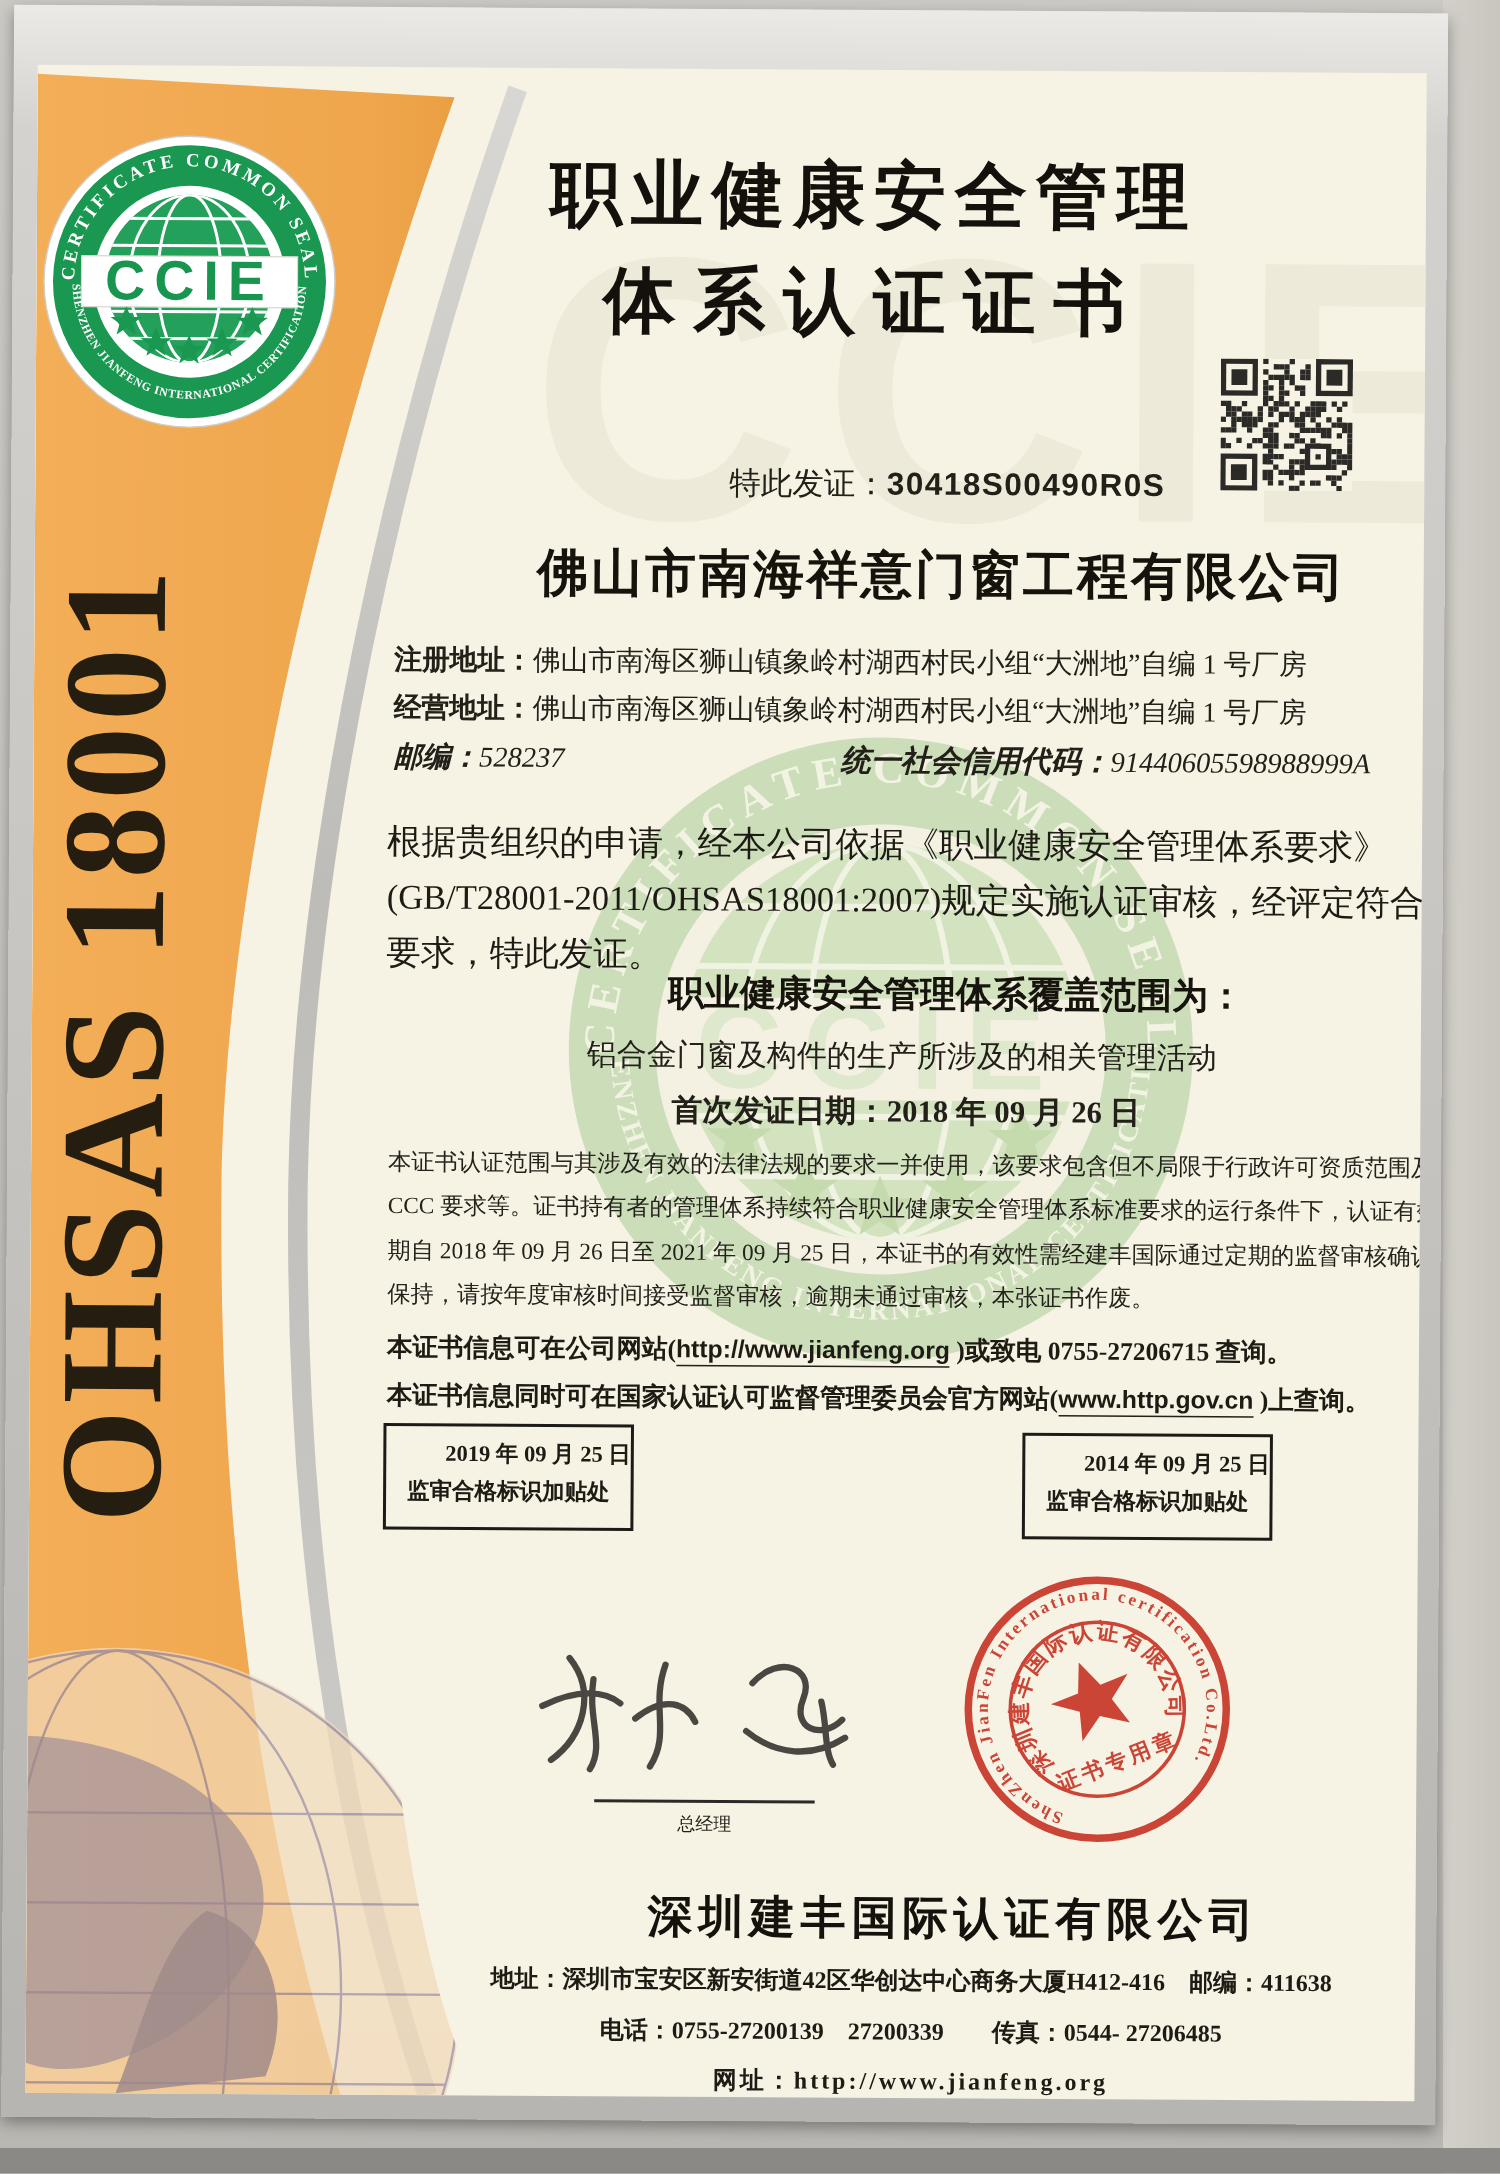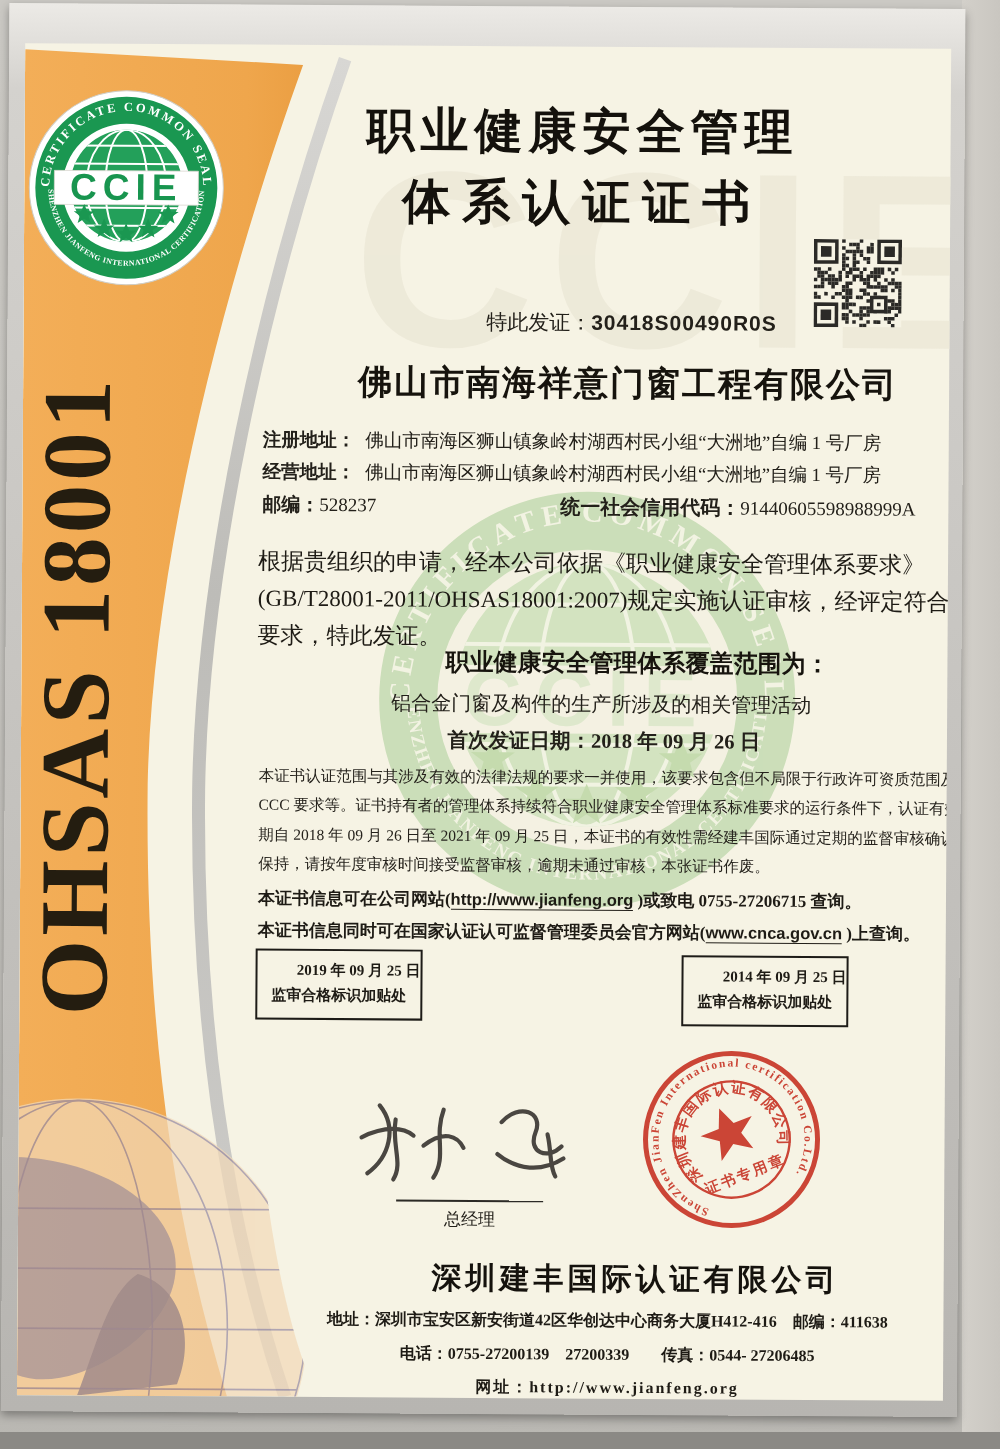--- a/index.html
+++ b/index.html
@@ -28,24 +28,24 @@
 
   .txt{position:absolute;z-index:3;color:#23201a;}
   .center{text-align:center;}
   .title{left:208px;top:50px;width:700px;font-weight:bold;color:#14110c;}
   .title-l1{font-size:48px;letter-spacing:6px;line-height:70px;}
   .title-l2{font-size:48px;letter-spacing:12px;line-height:72px;}
   .certno{left:258px;top:262px;width:700px;font-size:21px;}
   .certno .num{font-family:"Liberation Sans",sans-serif;font-weight:bold;font-size:21px;letter-spacing:1px;}
   .company{left:255px;top:314px;width:700px;font-size:34px;font-weight:bold;letter-spacing:2px;color:#16130d;}
   .addr{font-size:18.5px;white-space:nowrap;}
-  .addr .lbl{font-weight:bold;margin-right:10px;}
+  .addr .lbl{font-weight:bold;}
   .addr1{left:240px;top:382px;}
   .addr2{left:240px;top:414px;}
-  .postal{left:240px;top:447px;font-size:19px;white-space:nowrap;}
+  .postal{left:240px;top:447px;font-size:19px;white-space:nowrap;font-style:italic;}
   .postal .lbl{font-weight:bold;}
   .credit{position:absolute;left:298px;top:0px;white-space:nowrap;}
   .credit .lbl{font-weight:bold;font-size:20px;}
   .grant{left:236px;top:498px;width:700px;font-size:23px;line-height:37px;white-space:nowrap;color:#1e1b15;}
   .scope-h{left:266px;top:600px;width:700px;font-size:24px;font-weight:bold;color:#17140e;}
   .scope-t{left:230px;top:644px;width:700px;font-size:20px;}
   .issue-date{left:233px;top:680px;width:700px;font-size:20.5px;font-weight:bold;}
   .terms{left:238px;top:716px;width:700px;font-size:15.5px;line-height:29.4px;white-space:nowrap;color:#25221c;}
   .query{font-size:17px;font-weight:bold;white-space:nowrap;color:#1e1b15;}
   .query1{left:238px;top:842px;}
@@ -53,21 +53,21 @@
   .u{border-bottom:1.7px solid #23201a;padding-bottom:1px;font-family:"Liberation Sans",sans-serif;font-size:16.5px;}
   .audit-box{position:absolute;z-index:3;width:163px;height:60px;border:2px solid #1d1b17;
         text-align:center;font-size:15px;font-weight:bold;padding-top:7px;box-sizing:content-box;color:#1e1b15;}
   .audit-box .d{display:block;line-height:24px;text-align:right;}
   .audit-box .l{display:block;line-height:26px;}
   .box1{left:236px;top:904px;}
   .box2{left:662px;top:908px;}
 
   .sig-wrap{position:absolute;left:333px;top:1030px;width:240px;height:170px;z-index:3;}
   .sig-line{position:absolute;left:45px;top:124px;width:147px;border-top:2.5px solid #2c2a26;}
-  .sig-title{position:absolute;left:45px;top:132px;width:147px;text-align:center;font-size:17px;color:#23201a;}
+  .sig-title{position:absolute;left:45px;top:132px;width:147px;text-align:center;font-size:12px;color:#23201a;}
 
   .issuer{left:268px;top:1212px;width:700px;font-size:30px;font-weight:bold;letter-spacing:4px;color:#15120d;}
   .foot{left:240px;top:0;width:700px;font-size:16px;font-weight:bold;white-space:nowrap;color:#1e1b15;}
   .foot .n{font-family:"Liberation Serif",serif;}
   .foot1{top:1264px;}
   .foot2{top:1298px;}
   .foot3{top:1331px;letter-spacing:2px;}
 
   .stamp{position:absolute;left:603px;top:982px;z-index:4;opacity:.92;mix-blend-mode:multiply;}
   .qr{position:absolute;left:790px;top:191px;z-index:3;}
@@ -442,21 +442,21 @@
         <div>本证书认证范围与其涉及有效的法律法规的要求一并使用，该要求包含但不局限于行政许可资质范围及</div>
         <div>CCC 要求等。证书持有者的管理体系持续符合职业健康安全管理体系标准要求的运行条件下，认证有效</div>
         <div>期自 2018 年 09 月 26 日至 2021 年 09 月 25 日，本证书的有效性需经建丰国际通过定期的监督审核确认</div>
         <div>保持，请按年度审核时间接受监督审核，逾期未通过审核，本张证书作废。</div>
       </div>
 
       <div class="txt query query1">
         <span>本证书信息可在公司网站(</span><span class="u">http://www.jianfeng.org</span><span> )或致电 0755-27206715 查询。</span>
       </div>
       <div class="txt query query2">
-        <span>本证书信息同时可在国家认证认可监督管理委员会官方网站(</span><span class="u">www.cnca.gov.cn</span><span> )上查询。</span>
+        <span>本证书信息同时可在国家认证认可监督管理委员会官方网站(</span><span class="u">www.http.gov.cn</span><span> )上查询。</span>
       </div>
 
       <div class="audit-box box1">
         <span class="d">2019 年 09 月 25 日</span>
         <span class="l">监审合格标识加贴处</span>
       </div>
       <div class="audit-box box2">
         <span class="d">2014 年 09 月 25 日</span>
         <span class="l">监审合格标识加贴处</span>
       </div>

